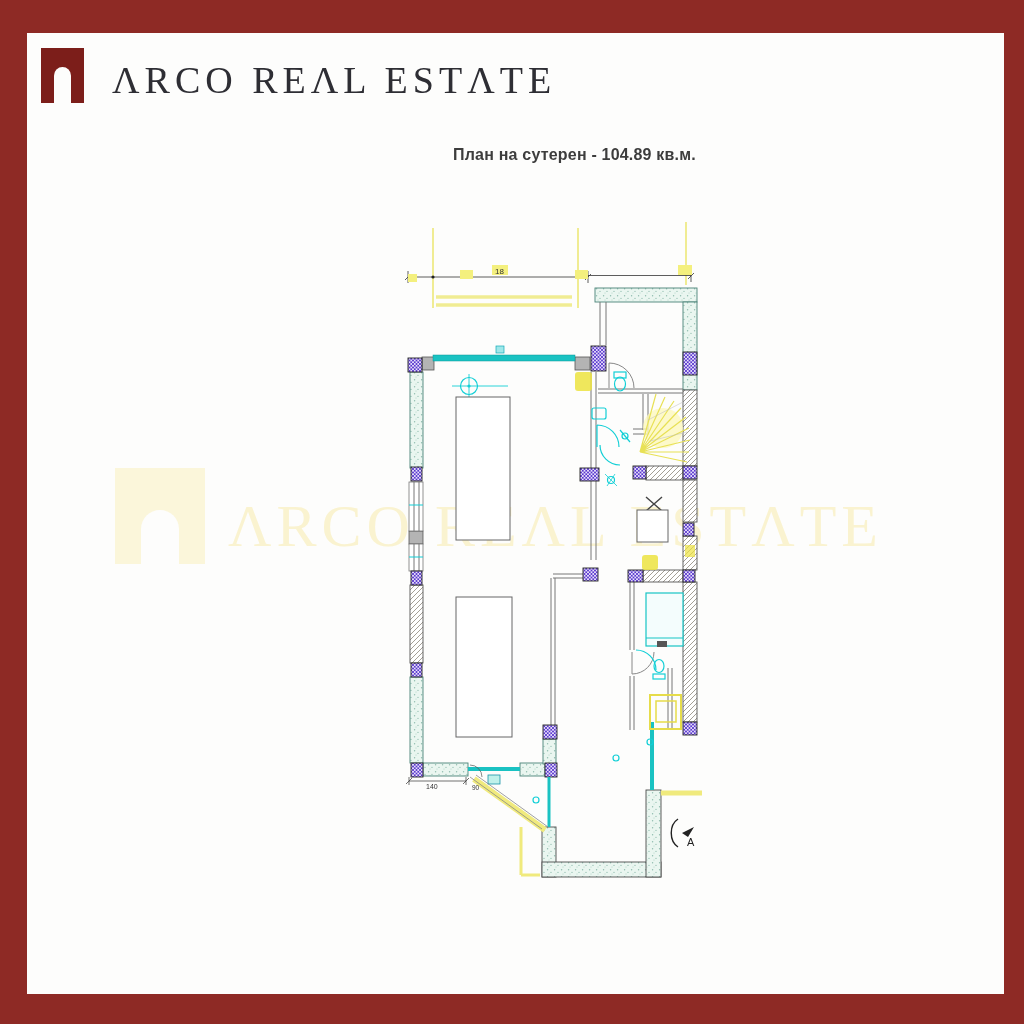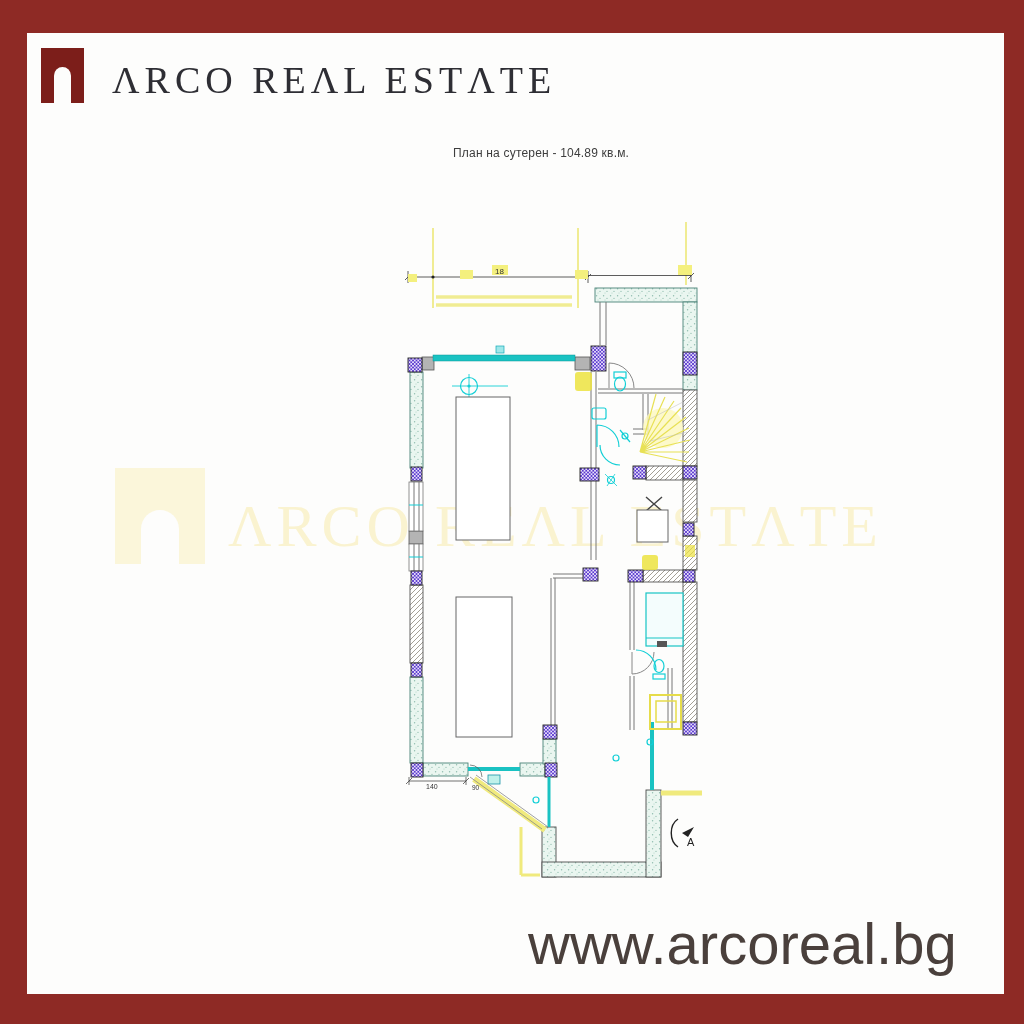--- a/index.html
+++ b/index.html
@@ -9,21 +9,21 @@
   .frame{position:absolute;inset:0;box-sizing:border-box;border-style:solid;
          border-color:#8e2a25;border-width:33px 20px 30px 27px;pointer-events:none;z-index:6;}
   
   .logo{position:absolute;left:41px;top:48px;width:43px;height:55px;background:#7c1e1a;z-index:5;}
   .logo .arch{position:absolute;left:13px;bottom:0;width:17px;height:36px;background:#fdfdfc;
               border-radius:9px 9px 0 0;}
   .brand{position:absolute;left:112px;top:58px;z-index:5;color:#2e2e34;
          font-family:"Liberation Serif",serif;font-size:38px;letter-spacing:5px;white-space:nowrap;}
   
   .plan-title{position:absolute;left:453px;top:146px;z-index:5;color:#3d3d3d;
-              font-size:12px;font-weight:normal;letter-spacing:.2px;white-space:nowrap;}
+              font-size:16px;font-weight:bold;letter-spacing:.2px;white-space:nowrap;}
   
   .wm-logo{position:absolute;left:115px;top:468px;width:90px;height:96px;background:#fbf6da;z-index:1;}
   .wm-logo .arch{position:absolute;left:26px;bottom:0;width:38px;height:54px;background:#fdfdfc;
                  border-radius:19px 19px 0 0;}
   .wm-text{position:absolute;left:228px;top:492px;z-index:1;color:#faf3d0;
            font-family:"Liberation Serif",serif;font-size:60px;letter-spacing:5px;white-space:nowrap;}
   
   .plan{position:absolute;left:400px;top:215px;width:305px;height:680px;z-index:2;}
   
   .site{position:absolute;left:528px;top:910px;z-index:5;color:#4a403c;
@@ -236,16 +236,15 @@
     </g>
   </svg>
 
   <div class="logo">
     <div class="arch"></div>
   </div>
   <div class="brand">ΛRCO REΛL ESTΛTE</div>
 
   <div class="plan-title">План на сутерен - 104.89 кв.м.</div>
 
-  <div class="site">www.arcoreal.bg</div>
 
   <div class="frame"></div>
 </div>
 
 </body></html>

